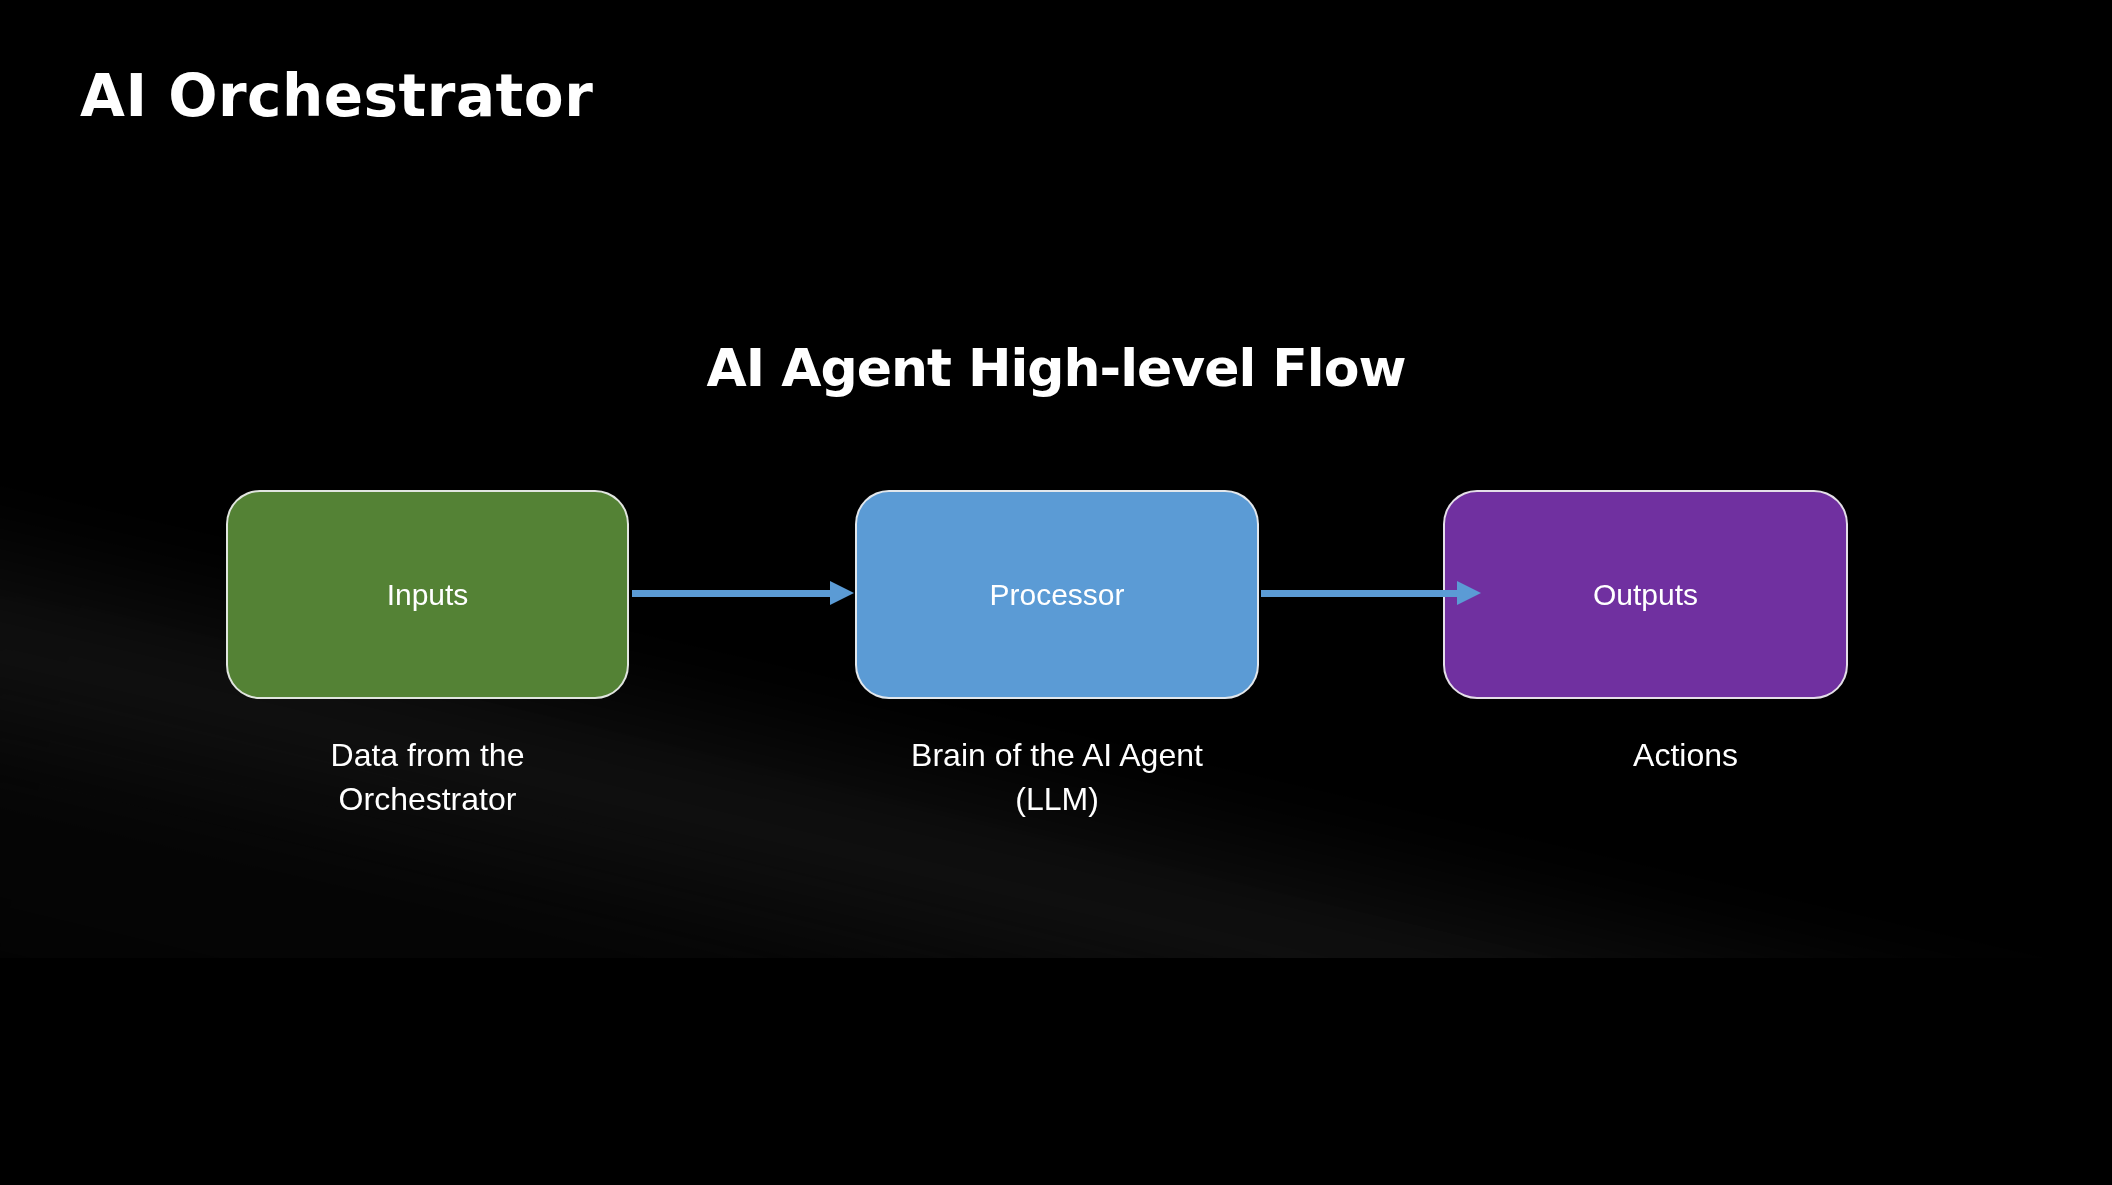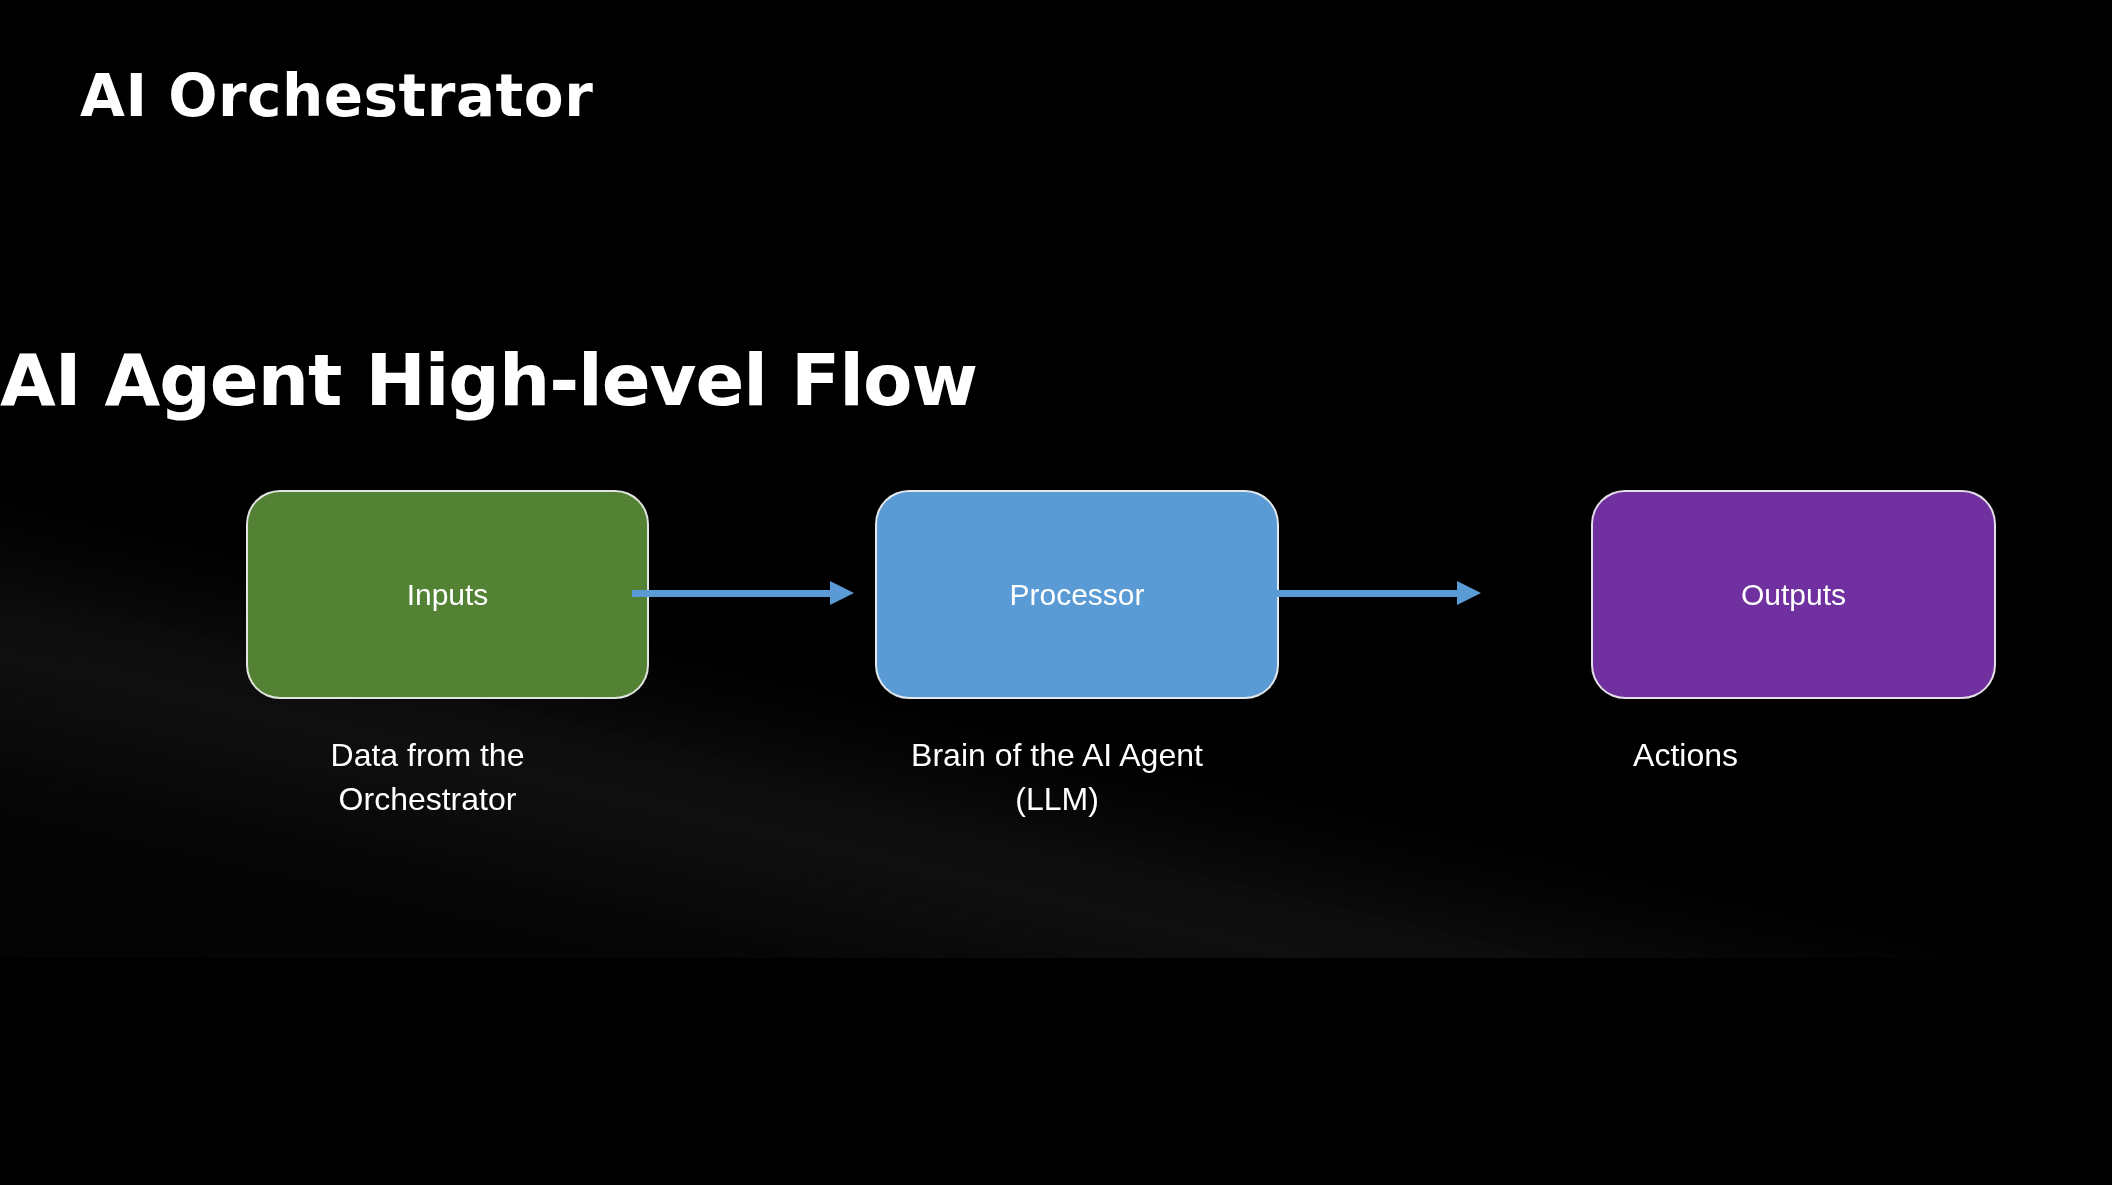--- a/index.html
+++ b/index.html
@@ -56,42 +56,42 @@
     font-weight: 800;
     letter-spacing: 0.5px;
     color: #fff;
     white-space: nowrap;
   }
   .diagram-heading {
     position: absolute;
     left: 0;
     top: 338px;
     width: 2112px;
+    text-align: center;
     font-family: "DejaVu Sans", "Liberation Sans", sans-serif;
-    font-size: 72px;
+    font-size: 52px;
     font-weight: 800;
     letter-spacing: -1px;
     color: #fff;
     white-space: nowrap;
   }
   .node {
     position: absolute;
     top: 490px;
     height: 209px;
     border-radius: 34px;
     border: 2px solid rgba(238,238,238,0.92);
     box-sizing: border-box;
     display: flex;
     align-items: center;
     justify-content: center;
-    margin-left: 20px;
   }
   .node-inputs    { left: 226px;  width: 403px; }
   .node-processor { left: 855px;  width: 404px; }
-  .node-outputs   { left: 1571px; width: 405px; }
+  .node-outputs   { left: 1443px; width: 405px; }
   .node-label {
     font-size: 30px;
     color: #fff;
     text-align: center;
   }
   .caption {
     position: absolute;
     top: 733px;
     text-align: center;
     font-size: 32px;

